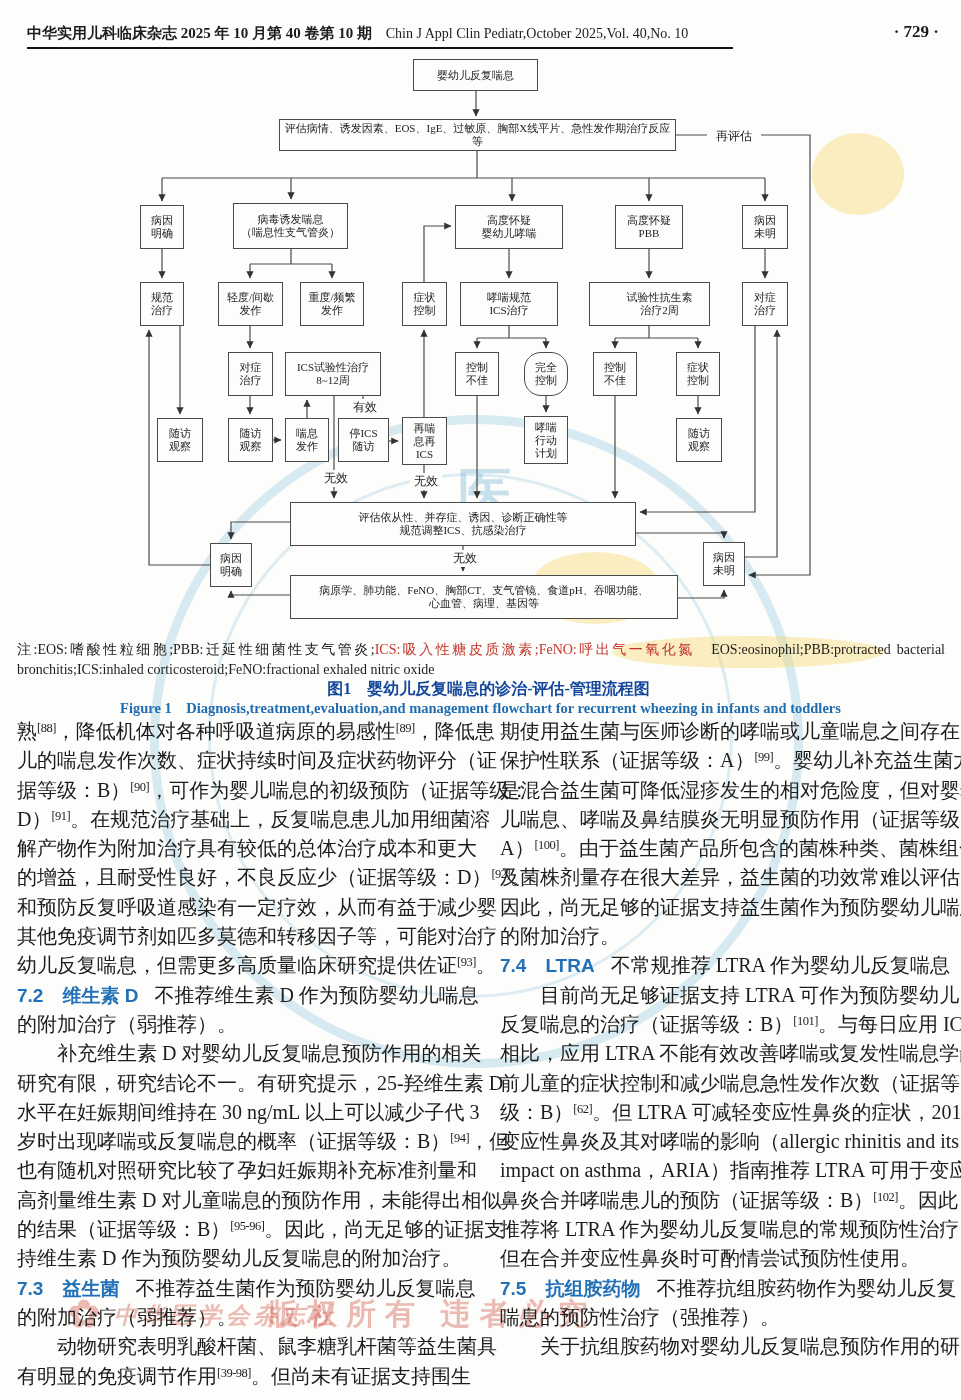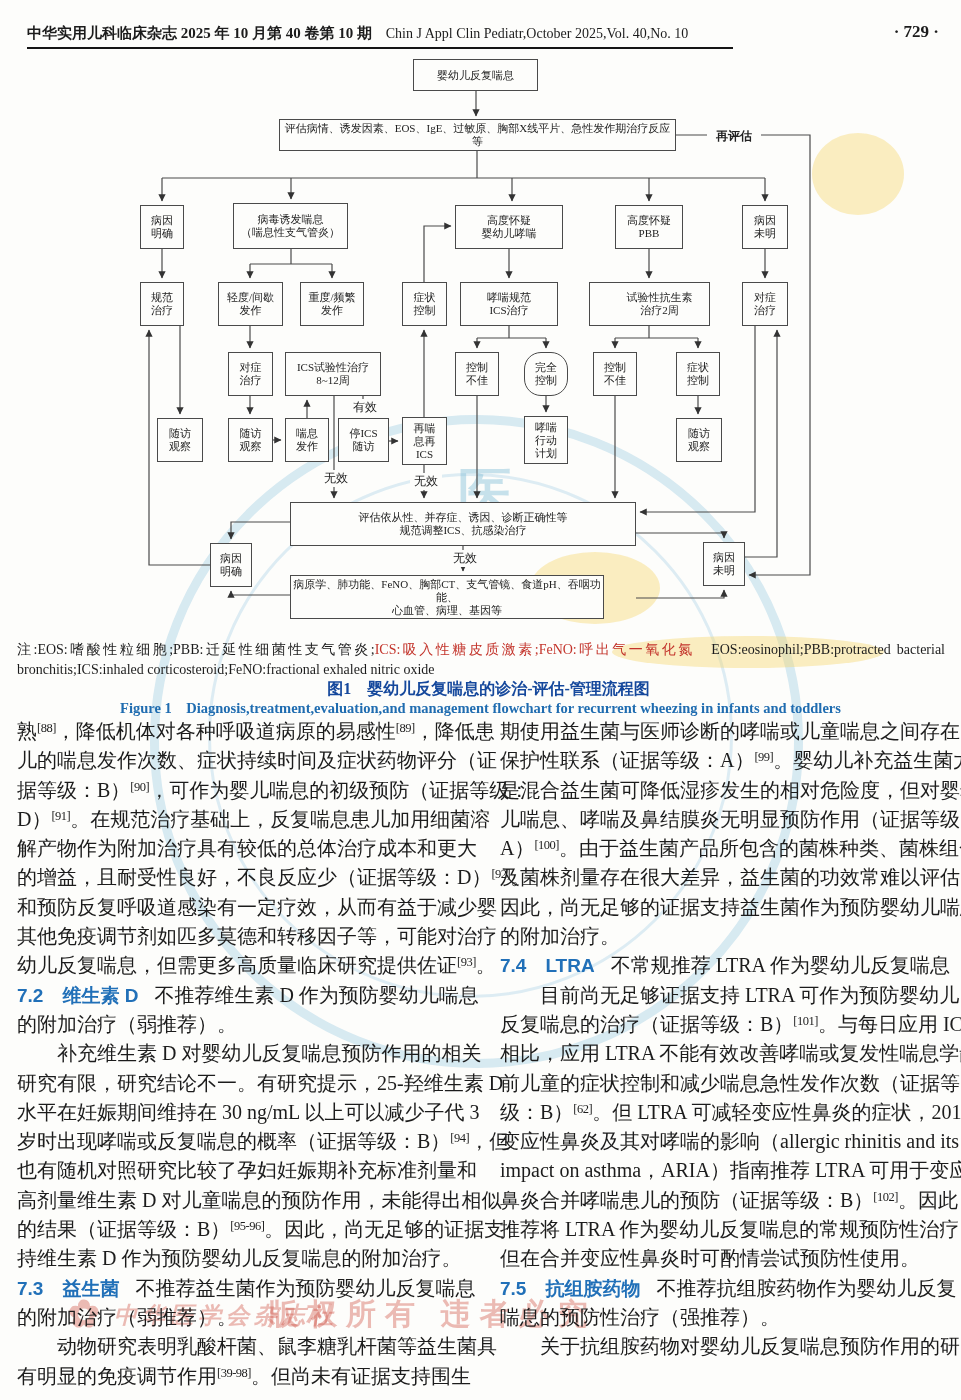--- a/index.html
+++ b/index.html
@@ -173,26 +173,26 @@
     <div class="fb" style="left:524px;top:416px;width:44px;height:48px;">哮喘
 行动
 计划</div>
     <div class="fb" style="left:676px;top:418px;width:46px;height:44px;">随访
 观察</div>
 
     <div class="fb" style="left:290px;top:502px;width:346px;height:44px;">评估依从性、并存症、诱因、诊断正确性等
 规范调整ICS、抗感染治疗</div>
     <div class="fb" style="left:210px;top:543px;width:42px;height:44px;">病因
 明确</div>
-    <div class="fb" style="left:290px;top:575px;width:314px;height:44px;">病原学、肺功能、FeNO、胸部CT、支气管镜、食道pH、吞咽功能、
+    <div class="fb" style="left:290px;top:575px;width:388px;height:44px;">病原学、肺功能、FeNO、胸部CT、支气管镜、食道pH、吞咽功能、
 心血管、病理、基因等</div>
     <div class="fb" style="left:703px;top:542px;width:42px;height:44px;">病因
 未明</div>
 
-    <div class="elabel" style="left:707px;top:128px;width:50px;font-weight:bold;">再评估</div>
+    <div class="elabel" style="left:707px;top:128px;width:50px;">再评估</div>
     <div class="elabel" style="left:349px;top:399px;width:28px;">有效</div>
     <div class="elabel" style="left:320px;top:470px;width:28px;">无效</div>
     <div class="elabel" style="left:410px;top:473px;width:28px;">无效</div>
     <div class="elabel" style="left:449px;top:550px;width:28px;">无效</div>
   </div>
 
   <div class="fignote"><span>注:EOS:嗜酸性粒细胞;PBB:迁延性细菌性支气管炎;</span><span class="red">ICS:吸入性糖皮质激素;FeNO:呼出气一氧化氮</span><span>　EOS:eosinophil;PBB:protracted bacterial bronchitis;ICS:inhaled corticosteroid;FeNO:fractional exhaled nitric oxide</span></div>
   <div class="cap-cn">图1　婴幼儿反复喘息的诊治-评估-管理流程图</div>
   <div class="cap-en">Figure 1　Diagnosis,treatment,evaluation,and management flowchart for recurrent wheezing in infants and toddlers</div>
 

